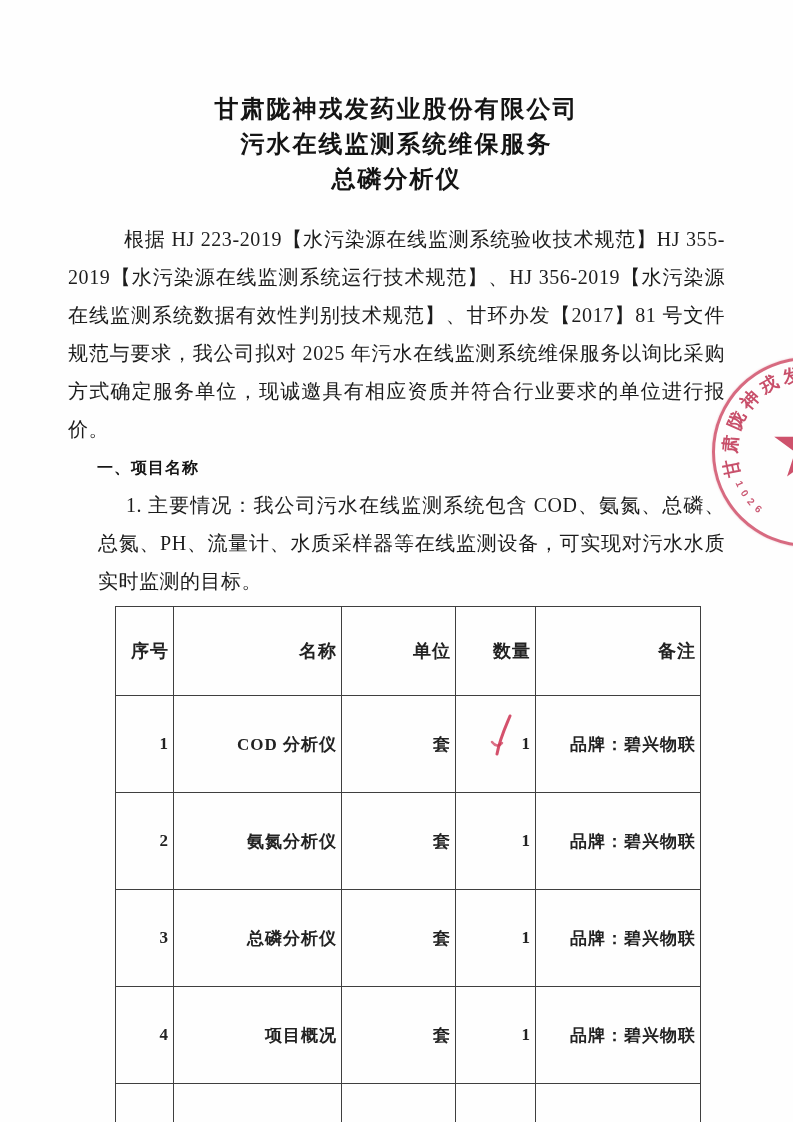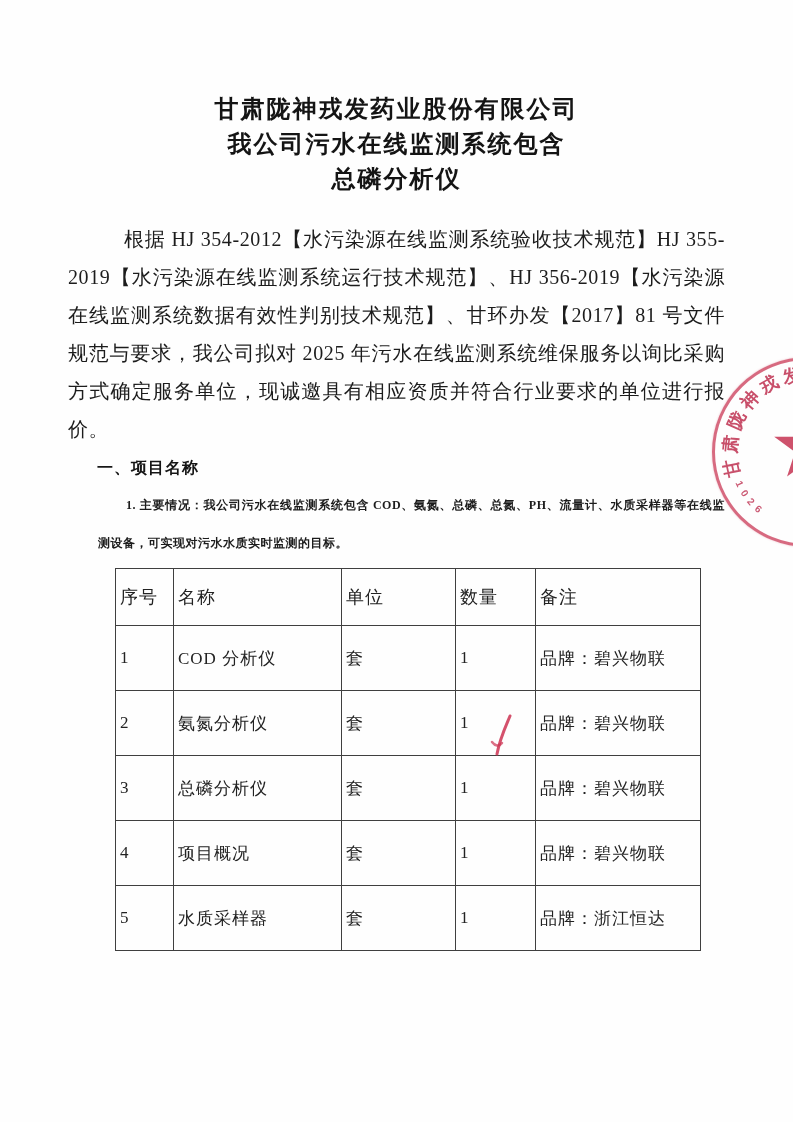--- a/index.html
+++ b/index.html
@@ -52,47 +52,46 @@
   }
   .sec-body {
     margin: 0 0 0 28px;
     font-size: 20px;
     line-height: 36px;
     letter-spacing: 0.5px;
     text-indent: 54px;
   }
   .list-item {
     margin: 0 0 0 30px;
-    font-size: 12px;
+    font-size: 20px;
     line-height: 38px;
     letter-spacing: 0.5px;
     text-align: justify;
     text-indent: 28px;
-    font-weight: bold;
   }
   .list-item.item2 {
     line-height: 30px;
     margin-top: 2px;
   }
   
   table.equipment {
     margin: 6px 0 0 47px;
     border-collapse: collapse;
     table-layout: fixed;
     width: 585px;
     font-size: 17px;
     color: #222222;
   }
   table.equipment th, table.equipment td {
     border: 1.5px solid #3f3f3f;
-    text-align: left;
+    text-align: right;
     vertical-align: middle;
-    padding: 0 4px;
+    padding: 16px 4px;
     letter-spacing: 1px;
-    font-weight: normal;
+    font-weight: bold;
   }
   table.equipment thead th { height: 56px; font-size: 18px; }
   table.equipment tbody td { height: 64px; }
   .col-no    { width: 58px; }
   .col-name  { width: 168px; }
   .col-unit  { width: 114px; }
   .col-qty   { width: 80px; }
   .col-note  { width: 165px; }
   
   .stamp {
@@ -157,25 +156,25 @@
   }
 </style>
 </head>
 <body>
 
 <div class="page">
   <div class="content">
 
     <div class="doc-title">
       <div>甘肃陇神戎发药业股份有限公司</div>
-      <div>我公司污水在线监测系统包含</div>
+      <div>污水在线监测系统维保服务</div>
       <div>总磷分析仪</div>
     </div>
 
-    <p class="intro">根据 HJ 354-2012【水污染源在线监测系统验收技术规范】HJ 355-2019【水污染源在线监测系统运行技术规范】、HJ 356-2019【水污染源在线监测系统数据有效性判别技术规范】、甘环办发【2017】81 号文件规范与要求，我公司拟对 2025 年污水在线监测系统维保服务以询比采购方式确定服务单位，现诚邀具有相应资质并符合行业要求的单位进行报价。</p>
+    <p class="intro">根据 HJ 223-2019【水污染源在线监测系统验收技术规范】HJ 355-2019【水污染源在线监测系统运行技术规范】、HJ 356-2019【水污染源在线监测系统数据有效性判别技术规范】、甘环办发【2017】81 号文件规范与要求，我公司拟对 2025 年污水在线监测系统维保服务以询比采购方式确定服务单位，现诚邀具有相应资质并符合行业要求的单位进行报价。</p>
 
     <div class="heading">一、项目名称</div>
 
     <p class="list-item">1.  主要情况：我公司污水在线监测系统包含 COD、氨氮、总磷、总氮、PH、流量计、水质采样器等在线监测设备，可实现对污水水质实时监测的目标。</p>
 
     <table class="equipment">
       <colgroup>
         <col class="col-no">
           <col class="col-name">
           <col class="col-unit">

